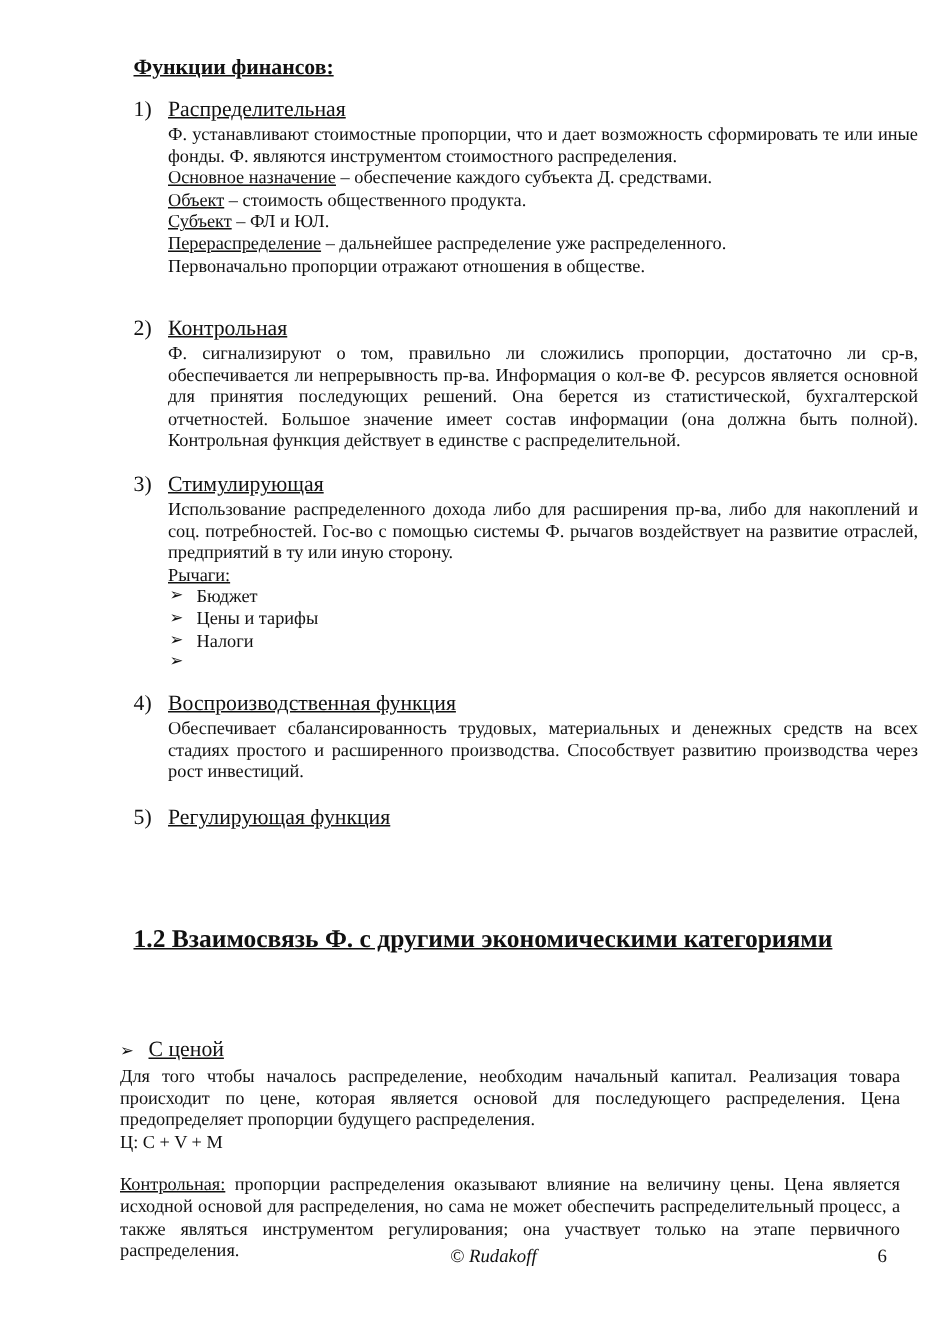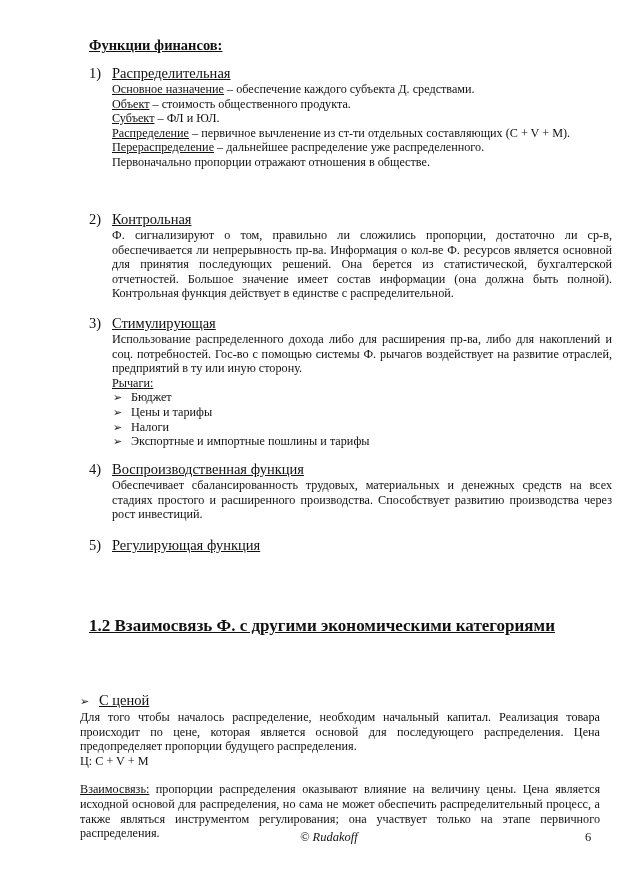--- a/index.html
+++ b/index.html
@@ -29,24 +29,24 @@
 
 <div class="page">
 
   <div class="doc-title">Функции финансов:</div>
 
   <div class="sec" style="top:64px;">
     <div class="sec-head">
       <span class="num">1)</span><span class="u">Распределительная</span>
     </div>
     <div class="para" style="margin-left:23px;">
+      <span class="line">Ф. устанавливают стоимостные пропорции, что и дает возможность сформировать те или иные фонды. Ф. являются инструментом стоимостного распределения.</span>
       <span class="line"><span class="u">Основное назначение</span><span> – обеспечение каждого субъекта Д. средствами.</span></span>
       <span class="line"><span class="u">Объект</span><span> – стоимость общественного продукта.</span></span>
       <span class="line"><span class="u">Субъект</span><span> – ФЛ и ЮЛ.</span></span>
-      <span class="line"><span class="u">Распределение</span><span> – первичное вычленение из ст-ти отдельных составляющих (C + V + M).</span></span>
       <span class="line"><span class="u">Перераспределение</span><span> – дальнейшее распределение уже распределенного.</span></span>
       <span class="line">Первоначально пропорции отражают отношения в обществе.</span>
     </div>
   </div>
 
   <div class="sec" style="top:210px;">
     <div class="sec-head">
       <span class="num">2)</span><span class="u">Контрольная</span>
     </div>
     <div class="para" style="margin-left:23px;">Ф. сигнализируют о том, правильно ли сложились пропорции, достаточно ли ср-в, обеспечивается ли непрерывность пр-ва. Информация о кол-ве Ф. ресурсов является основной для принятия последующих решений. Она берется из статистической, бухгалтерской отчетностей. Большое значение имеет состав информации (она должна быть полной). Контрольная функция действует в единстве с распределительной.</div>
@@ -55,21 +55,21 @@
   <div class="sec" style="top:314px;">
     <div class="sec-head">
       <span class="num">3)</span><span class="u">Стимулирующая</span>
     </div>
     <div class="para" style="margin-left:23px;">Использование распределенного дохода либо для расширения пр-ва, либо для накоплений и соц. потребностей. Гос-во с помощью системы Ф. рычагов воздействует на развитие отраслей, предприятий в ту или иную сторону.</div>
     <div class="para" style="margin-left:23px;"><span class="u">Рычаги:</span></div>
     <ul class="bullets" style="margin-left:23px;">
       <li><span class="arrow">➢</span><span>Бюджет</span></li>
       <li><span class="arrow">➢</span><span>Цены и тарифы</span></li>
       <li><span class="arrow">➢</span><span>Налоги</span></li>
-      <li><span class="arrow">➢</span><span>Экспортные и импортные пошлины и тарифы</span></li>
+      <li><span class="arrow">➢</span></li>
     </ul>
   </div>
 
   <div class="sec" style="top:460px;">
     <div class="sec-head">
       <span class="num">4)</span><span class="u">Воспроизводственная функция</span>
     </div>
     <div class="para" style="margin-left:23px;">Обеспечивает сбалансированность трудовых, материальных и денежных средств на всех стадиях простого и расширенного производства. Способствует развитию производства через рост инвестиций.</div>
   </div>
 
@@ -80,18 +80,18 @@
   </div>
 
   <div class="h2">1.2 Взаимосвязь Ф. с другими экономическими категориями</div>
 
   <div class="sub" style="top:656px;">
     <div class="sub-head">
       <span class="arrow">➢</span><span class="u">С ценой</span>
     </div>
     <div class="p2">Для того чтобы началось распределение, необходим начальный капитал. Реализация товара происходит по цене, которая является основой для последующего распределения. Цена предопределяет пропорции будущего распределения.</div>
     <div class="p2">Ц: C + V + M</div>
-    <div class="p2" style="margin-top:14px;"><span class="u">Взаимосвязь:</span><span> пропорции распределения оказывают влияние на величину цены. Цена является исходной основой для распределения, но сама не может обеспечить распределительный процесс, а также являться инструментом регулирования; она участвует только на этапе первичного распределения.</span></div>
+    <div class="p2" style="margin-top:14px;"><span class="u">Контрольная:</span><span> пропорции распределения оказывают влияние на величину цены. Цена является исходной основой для распределения, но сама не может обеспечить распределительный процесс, а также являться инструментом регулирования; она участвует только на этапе первичного распределения.</span></div>
   </div>
 
   <div class="footer-c">© Rudakoff</div>
   <div class="footer-n">6</div>
 </div>
 
 </body></html>

